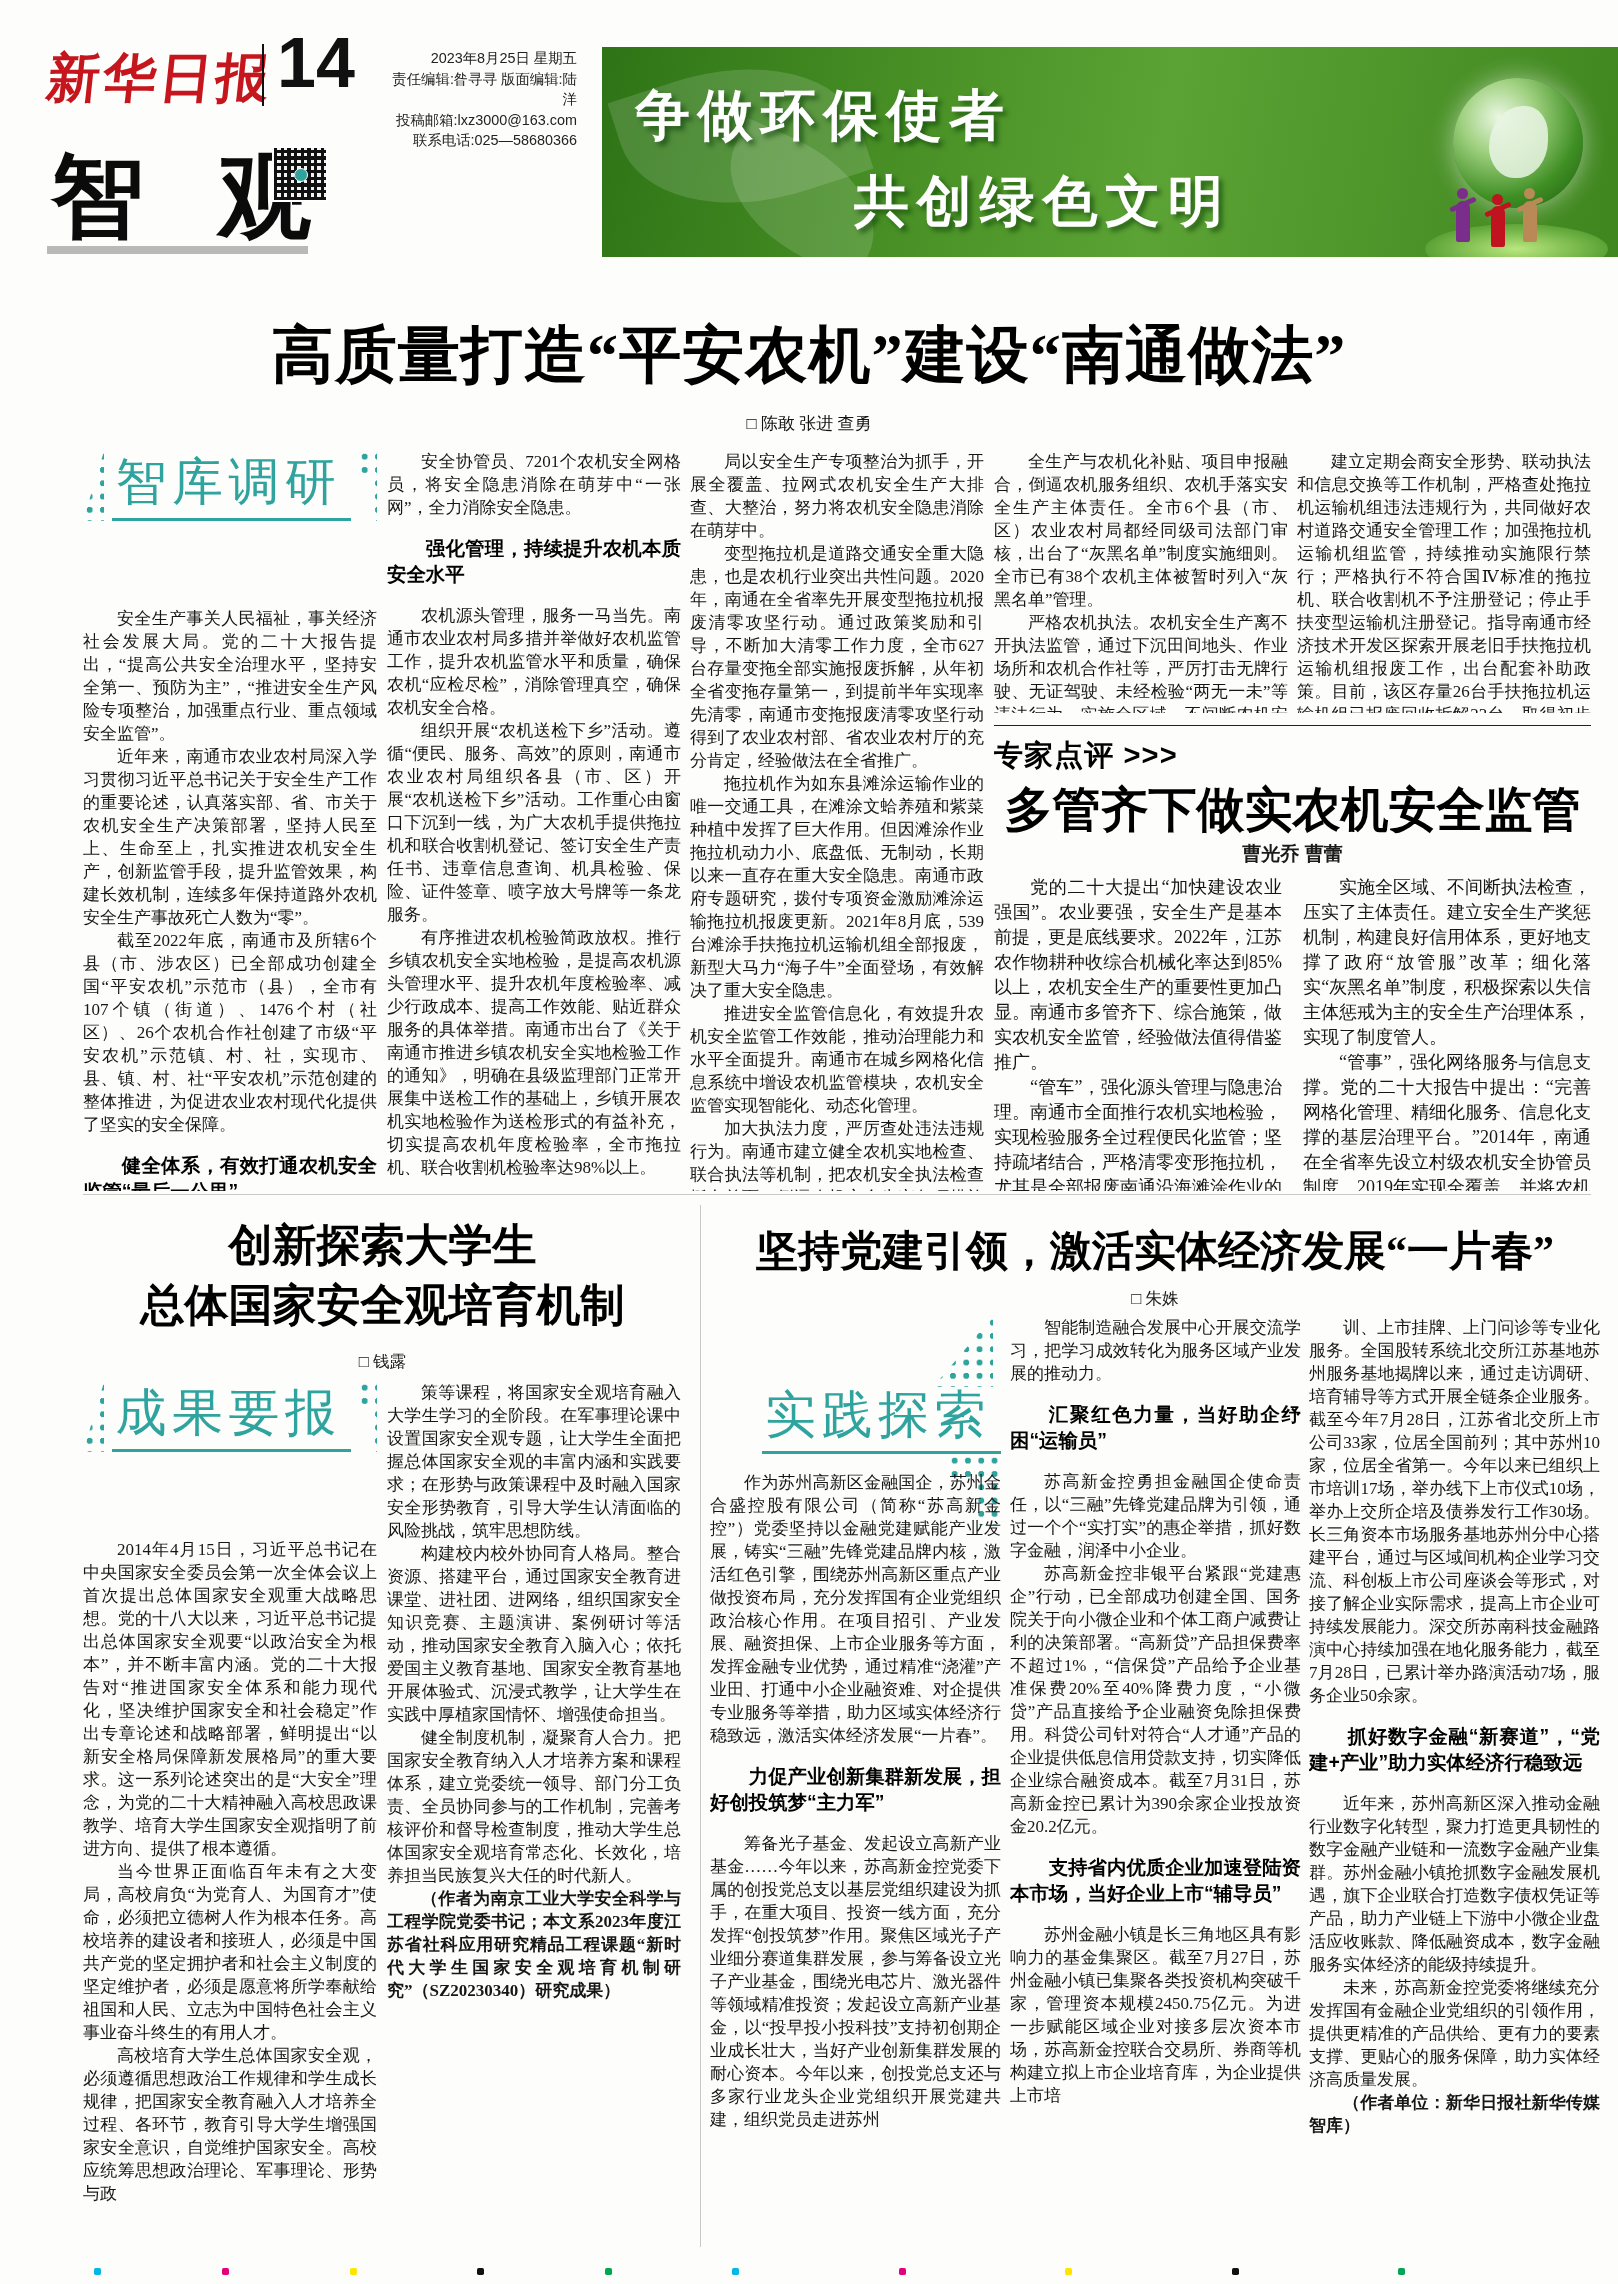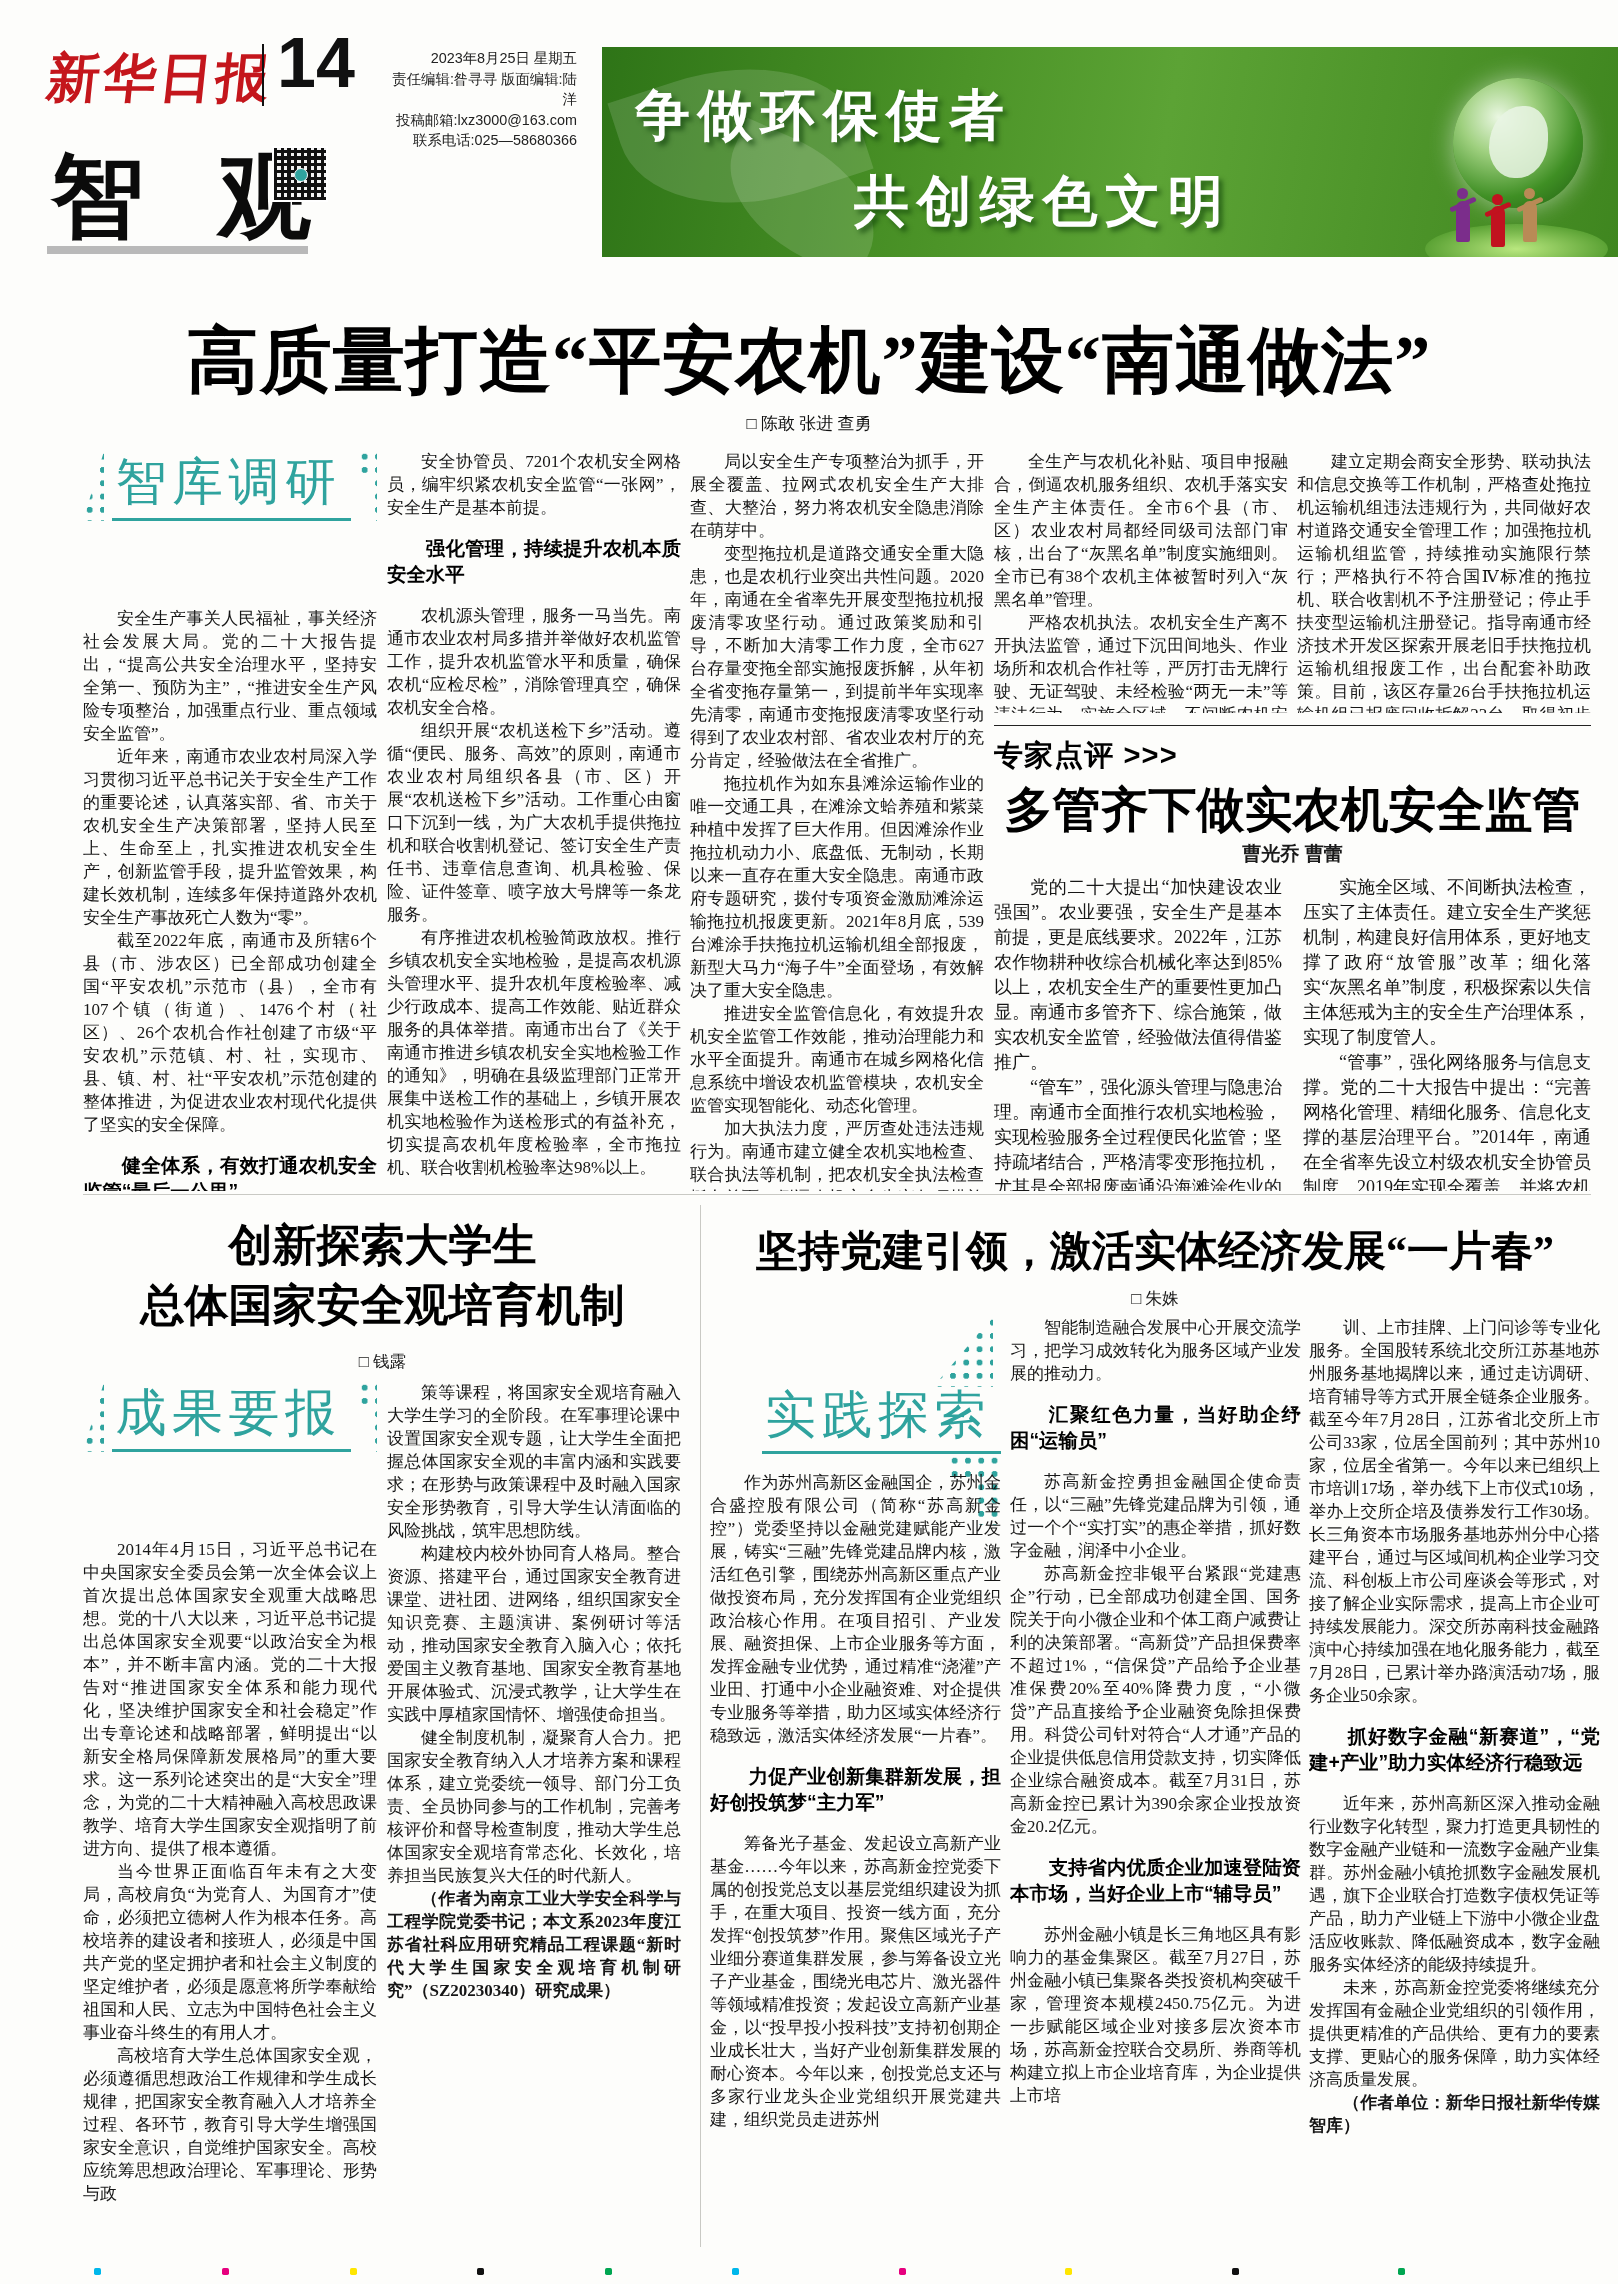--- a/index.html
+++ b/index.html
@@ -29,21 +29,21 @@
          background:radial-gradient(circle at 35% 30%,#eaf7e2 0%,#9fd07f 30%,#3f8f24 65%,#1e5a10 100%);
          box-shadow:0 0 25px rgba(255,255,255,.5);}
   .globe::after{content:"";position:absolute;left:28%;top:22%;width:45%;height:55%;background:#e9f5e4;
          border-radius:60% 40% 55% 45%;opacity:.85;}
   .grass{position:absolute;right:11px;bottom:-16.6px;width:183px;height:50px;border-radius:50%;
          background:radial-gradient(ellipse at center,#b9e77f,#5ca335 70%,transparent 75%);}
   .fig{position:absolute;bottom:15.5px;width:14.4px;height:41px;border-radius:6.7px 6.7px 2.2px 2.2px;}
   .fig::before{content:"";position:absolute;top:-12.2px;left:1.7px;width:11px;height:11px;border-radius:50%;background:inherit;}
   .fig::after{content:"";position:absolute;top:1.1px;left:-6.7px;width:28px;height:5px;border-radius:3.3px;background:inherit;transform:rotate(-24deg);}
   
-  .mainhead{left:83px;top:313px;width:1452px;text-align:center;font-size:72px;font-weight:900;
+  .mainhead{left:83px;top:313px;width:1452px;text-align:center;font-size:62px;font-weight:900;
             letter-spacing:1.1px;color:#000;white-space:nowrap;}
   .mainby{left:83px;top:412px;width:1452px;text-align:center;font-size:17px;color:#111;}
   
   .kicker{display:flex;align-items:flex-end;}
   .kdots-l{width:60px;height:71px;background-image:radial-gradient(circle,#2fa39e 2.8px,transparent 3.3px);
            background-size:13.3px 13.3px;clip-path:polygon(100% 0,100% 100%,0 100%);margin-right:7.8px;}
   .ktitle{font-family:"Liberation Sans",sans-serif;font-weight:400;color:#2fa39e;font-size:51px;
           letter-spacing:5.5px;line-height:1.1;border-bottom:3.3px solid #2fa39e;padding:0 10px 7.8px 3.3px;white-space:nowrap;}
   .kdots-r{width:53px;height:71px;background-image:radial-gradient(circle,#2fa39e 2.8px,transparent 3.3px);
            background-size:13.3px 13.3px;clip-path:polygon(0 0,100% 0,100% 100%,55% 100%,55% 35%,0 35%);margin-left:6.7px;}
@@ -106,21 +106,21 @@
     <div class="kdots-r"></div>
   </div>
 
   <div class="col" style="left:83px;top:607px;width:294px;height:584px;">
       <p class="par p">安全生产事关人民福祉，事关经济社会发展大局。党的二十大报告提出，“提高公共安全治理水平，坚持安全第一、预防为主”，“推进安全生产风险专项整治，加强重点行业、重点领域安全监管”。</p>
       <p class="par p">近年来，南通市农业农村局深入学习贯彻习近平总书记关于安全生产工作的重要论述，认真落实部、省、市关于农机安全生产决策部署，坚持人民至上、生命至上，扎实推进农机安全生产，创新监管手段，提升监管效果，构建长效机制，连续多年保持道路外农机安全生产事故死亡人数为“零”。</p>
       <p class="par p">截至2022年底，南通市及所辖6个县（市、涉农区）已全部成功创建全国“平安农机”示范市（县），全市有107个镇（街道）、1476个村（社区）、26个农机合作社创建了市级“平安农机”示范镇、村、社，实现市、县、镇、村、社“平安农机”示范创建的整体推进，为促进农业农村现代化提供了坚实的安全保障。</p>
       <p class="par h">健全体系，有效打通农机安全监管“最后一公里”</p>
     </div>
   <div class="col" style="left:387px;top:450px;width:294px;height:741px;">
-      <p class="par p">安全协管员、7201个农机安全网格员，编牢织紧农机安全监管“一张网”，安全生产是基本前提。</p>
+      <p class="par p">安全协管员、7201个农机安全网格员，将安全隐患消除在萌芽中“一张网”，全力消除安全隐患。</p>
       <p class="par h">强化管理，持续提升农机本质安全水平</p>
       <p class="par p">农机源头管理，服务一马当先。南通市农业农村局多措并举做好农机监管工作，提升农机监管水平和质量，确保农机“应检尽检”，消除管理真空，确保农机安全合格。</p>
       <p class="par p">组织开展“农机送检下乡”活动。遵循“便民、服务、高效”的原则，南通市农业农村局组织各县（市、区）开展“农机送检下乡”活动。工作重心由窗口下沉到一线，为广大农机手提供拖拉机和联合收割机登记、签订安全生产责任书、违章信息查询、机具检验、保险、证件签章、喷字放大号牌等一条龙服务。</p>
       <p class="par p">有序推进农机检验简政放权。推行乡镇农机安全实地检验，是提高农机源头管理水平、提升农机年度检验率、减少行政成本、提高工作效能、贴近群众服务的具体举措。南通市出台了《关于南通市推进乡镇农机安全实地检验工作的通知》，明确在县级监理部门正常开展集中送检工作的基础上，乡镇开展农机实地检验作为送检形式的有益补充，切实提高农机年度检验率，全市拖拉机、联合收割机检验率达98%以上。</p>
       <p class="par h">突出重点，切实管控农机安全风险隐患</p>
     </div>
   <div class="col" style="left:690px;top:450px;width:294px;height:741px;">
       <p class="par p">局以安全生产专项整治为抓手，开展全覆盖、拉网式农机安全生产大排查、大整治，努力将农机安全隐患消除在萌芽中。</p>
       <p class="par p">变型拖拉机是道路交通安全重大隐患，也是农机行业突出共性问题。2020年，南通在全省率先开展变型拖拉机报废清零攻坚行动。通过政策奖励和引导，不断加大清零工作力度，全市627台存量变拖全部实施报废拆解，从年初全省变拖存量第一，到提前半年实现率先清零，南通市变拖报废清零攻坚行动得到了农业农村部、省农业农村厅的充分肯定，经验做法在全省推广。</p>
       <p class="par p">拖拉机作为如东县滩涂运输作业的唯一交通工具，在滩涂文蛤养殖和紫菜种植中发挥了巨大作用。但因滩涂作业拖拉机动力小、底盘低、无制动，长期以来一直存在重大安全隐患。南通市政府专题研究，拨付专项资金激励滩涂运输拖拉机报废更新。2021年8月底，539台滩涂手扶拖拉机运输机组全部报废，新型大马力“海子牛”全面登场，有效解决了重大安全隐患。</p>

